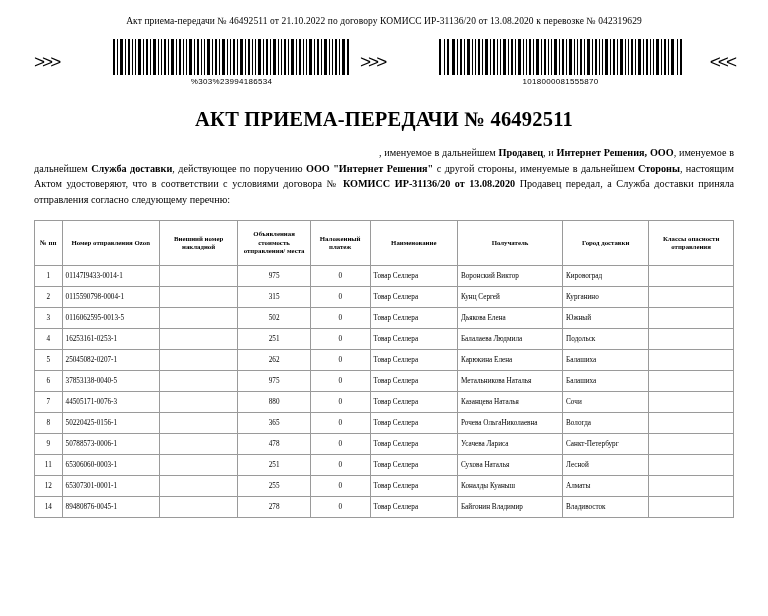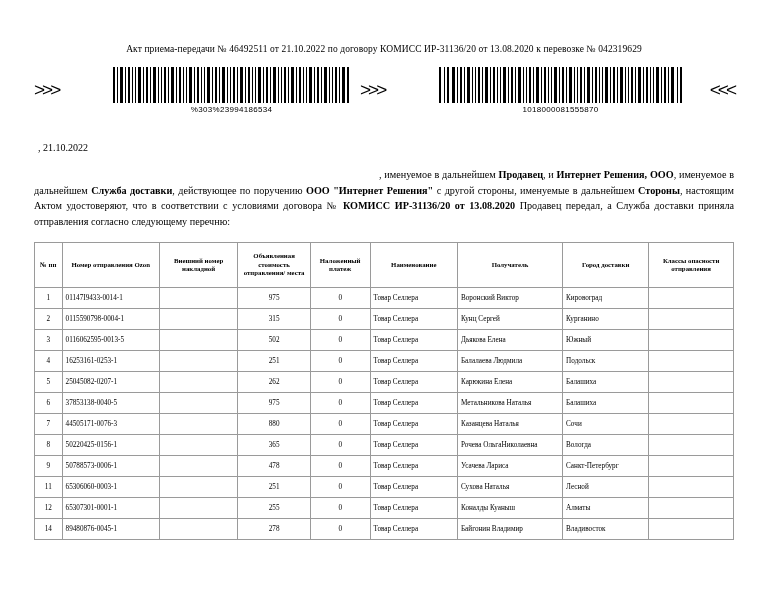--- a/index.html
+++ b/index.html
@@ -20,21 +20,20 @@
     height: 616px;
     box-sizing: border-box;
     padding: 0 34px;
   }
   .header-line {
     text-align: center;
     font-size: 9.5px;
     font-family: "Liberation Serif", serif;
     padding-top: 16px;
     letter-spacing: 0.1px;
-    margin-top: 28px;
   }
   .barcode-row {
     display: flex;
     align-items: center;
     justify-content: space-between;
     margin-top: 12px;
     height: 48px;
   }
   .chev {
     font-size: 19px;
@@ -279,22 +278,22 @@
           <rect x="238" y="0" width="1" height="36"></rect>
             <rect x="241" y="0" width="2" height="36"></rect>
         </g>
       </svg>
       <div class="barcode-caption">1018000081555870</div>
     </div>
 
     <div class="chev right">&lt;&lt;&lt;</div>
   </div>
 
-
-  <div class="date-line">, 21.10.2022</div>
+  <div class="doc-title">АКТ ПРИЕМА-ПЕРЕДАЧИ № 46492511</div>
+
 
   <div class="para">
     <span class="blackout" style="width:345px"></span><span>, именуемое в дальнейшем </span><b>Продавец</b><span>, и </span><b>Интернет Решения, ООО</b><span>, именуемое в дальнейшем </span><b>Служба доставки</b><span>, действующее по поручению </span><b>ООО "Интернет Решения"</b><span> с другой стороны, именуемые в дальнейшем </span><b>Стороны</b><span>, настоящим Актом удостоверяют, что в соответствии с условиями договора № </span><b>КОМИСС ИР-31136/20 от 13.08.2020</b><span> Продавец передал, а Служба доставки приняла отправления согласно следующему перечню:</span>
   </div>
 
   <table class="items">
     <thead>
       <tr>
         <th style="width:24px">№ пп</th>
         <th style="width:104px">Номер отправления Ozon</th>

